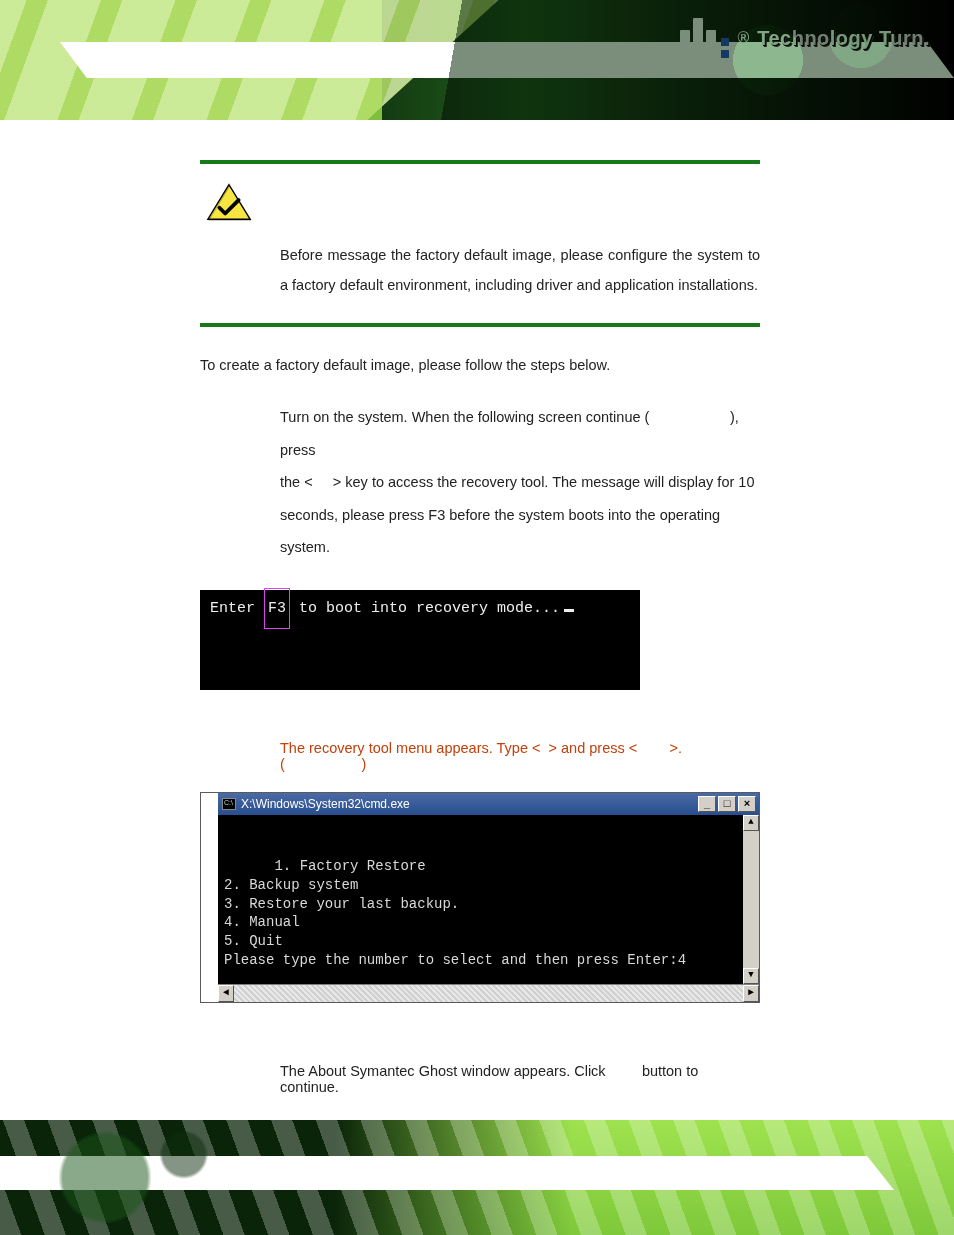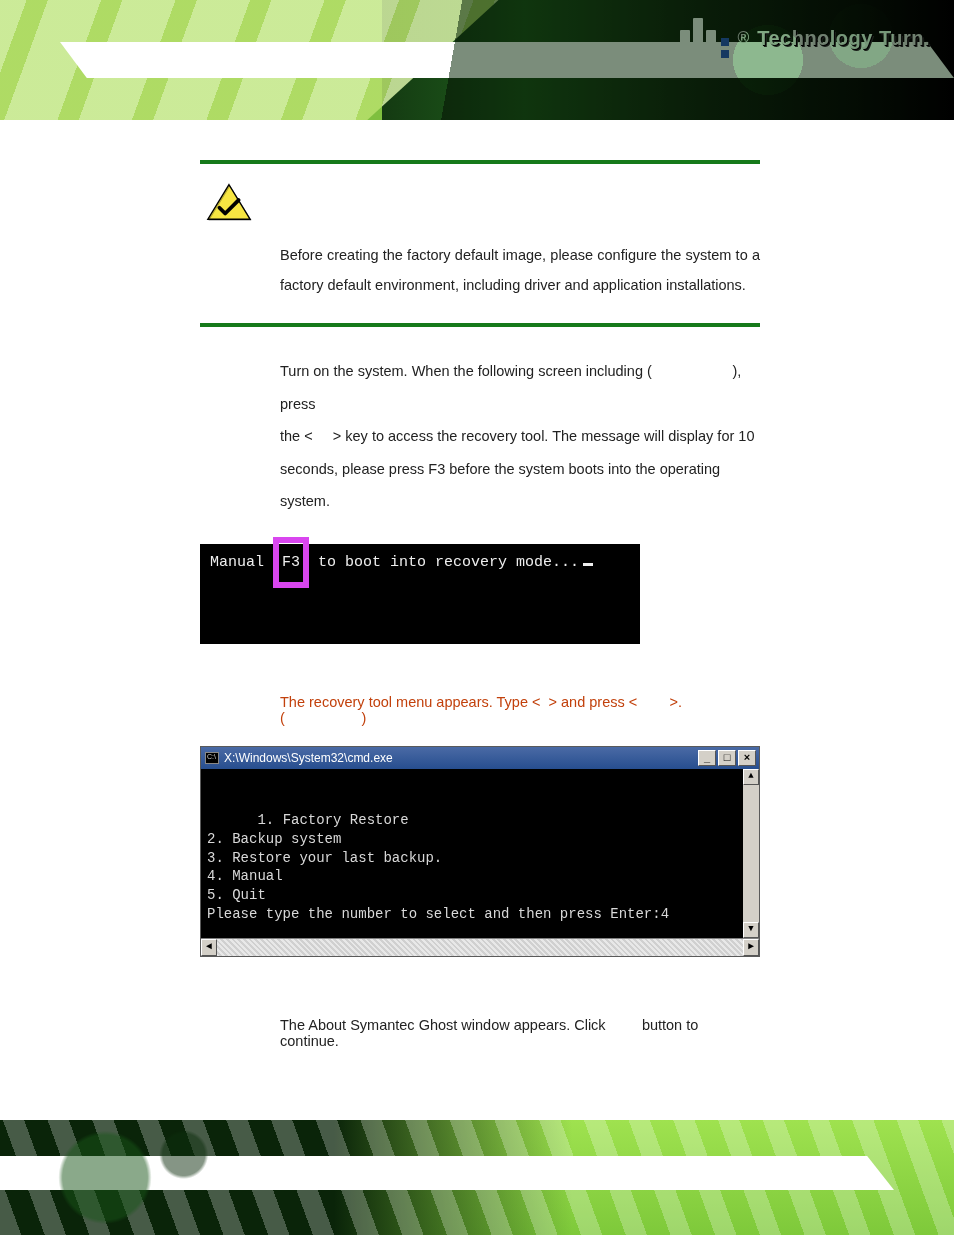--- a/index.html
+++ b/index.html
@@ -91,30 +91,31 @@
 
   
   .term1 {
     margin: 26px 0 0 0;
     width: 440px; height:100px;
     background:#000; color:#eee;
     font-family: "Courier New", monospace;
     font-size:15px; position:relative;
     padding:10px 10px;
   }
-  .term1 .hl { border:6px solid #d946ef; padding:11px 3px; }
+  .term1 .hl { border:1px solid #d946ef; padding:11px 3px; }
   .term1 .cursor { display:inline-block; width:10px; height:3px; background:#eee; vertical-align:baseline; margin-left:4px;}
 
   .step2 { margin: 50px 0 0 80px; font-size:14.5px; color:#c2410c; }
 
   
   .cmdwin {
     margin: 20px 0 0 0;
     width:560px; border:1px solid #5a5a5a;
     font-family: "Courier New", monospace;
+    padding-left: 17px;
   }
   .titlebar {
     height:22px;
     background:linear-gradient(#4a6aa5,#274e8f);
     display:flex; align-items:center; justify-content:space-between;
     padding:0 3px 0 4px; color:#fff; font-size:12px;
     font-family: Tahoma, sans-serif;
   }
   .tb-left{display:flex;align-items:center;gap:5px}
   .tb-icon{width:14px;height:12px;background:#000;border:1px solid #888; position:relative}
@@ -187,37 +188,38 @@
   <div class="rule"></div>
 
   <div class="note-icon">
     <svg viewBox="0 0 48 40">
       <polygon points="24,2 46,38 2,38" fill="#f7e642" stroke="#000" stroke-width="1.5"></polygon>
       <polygon points="24,2 46,38 2,38" fill="none" stroke="#000" stroke-width="1" transform="translate(1,1)" opacity=".3"></polygon>
       <path d="M14 26 l6 6 l14 -14" fill="none" stroke="#000" stroke-width="4" stroke-linecap="round" stroke-linejoin="round"></path>
     </svg>
   </div>
 
-  <div class="note-body">Before creating the factory default image, please configure the system to a factory default environment, including driver and application installations.</div>
+  <div class="note-body">Before message the factory default image, please configure the system to a factory default environment, including driver and application installations.</div>
 
   <div class="rule rule2"></div>
 
+  <p class="para">To create a factory default image, please follow the steps below.</p>
 
   <p class="step">
-    <span>Turn on the system. When the following screen including (</span>
+    <span>Turn on the system. When the following screen continue (</span>
     &nbsp;&nbsp;&nbsp;&nbsp;&nbsp;&nbsp;&nbsp;&nbsp;&nbsp;&nbsp;&nbsp;&nbsp;&nbsp;&nbsp;&nbsp;&nbsp;&nbsp;&nbsp;
     <span>), press</span><br>
     <span>the &lt;</span>
     &nbsp;&nbsp;&nbsp;
     <span>&gt; key to access the recovery tool. The message will display for 10</span><br>
     <span>seconds, please press F3 before the system boots into the operating system.</span>
   </p>
 
   <div class="term1">
-    <span>Manual</span>
+    <span>Enter</span>
     <span class="hl">F3</span>
     <span>to boot into recovery mode...</span><span class="cursor"></span>
   </div>
 
   <p class="step2">
     <span>The recovery tool menu appears. Type &lt;</span>&nbsp;&nbsp;<span>&gt; and press &lt;</span>&nbsp;&nbsp;&nbsp;&nbsp;&nbsp;&nbsp;&nbsp;&nbsp;<span>&gt;. (</span>&nbsp;&nbsp;&nbsp;&nbsp;&nbsp;&nbsp;&nbsp;&nbsp;&nbsp;&nbsp;&nbsp;&nbsp;&nbsp;&nbsp;&nbsp;&nbsp;&nbsp;&nbsp;&nbsp;<span>)</span>
   </p>
 
   <div class="cmdwin">
     <div class="titlebar">

